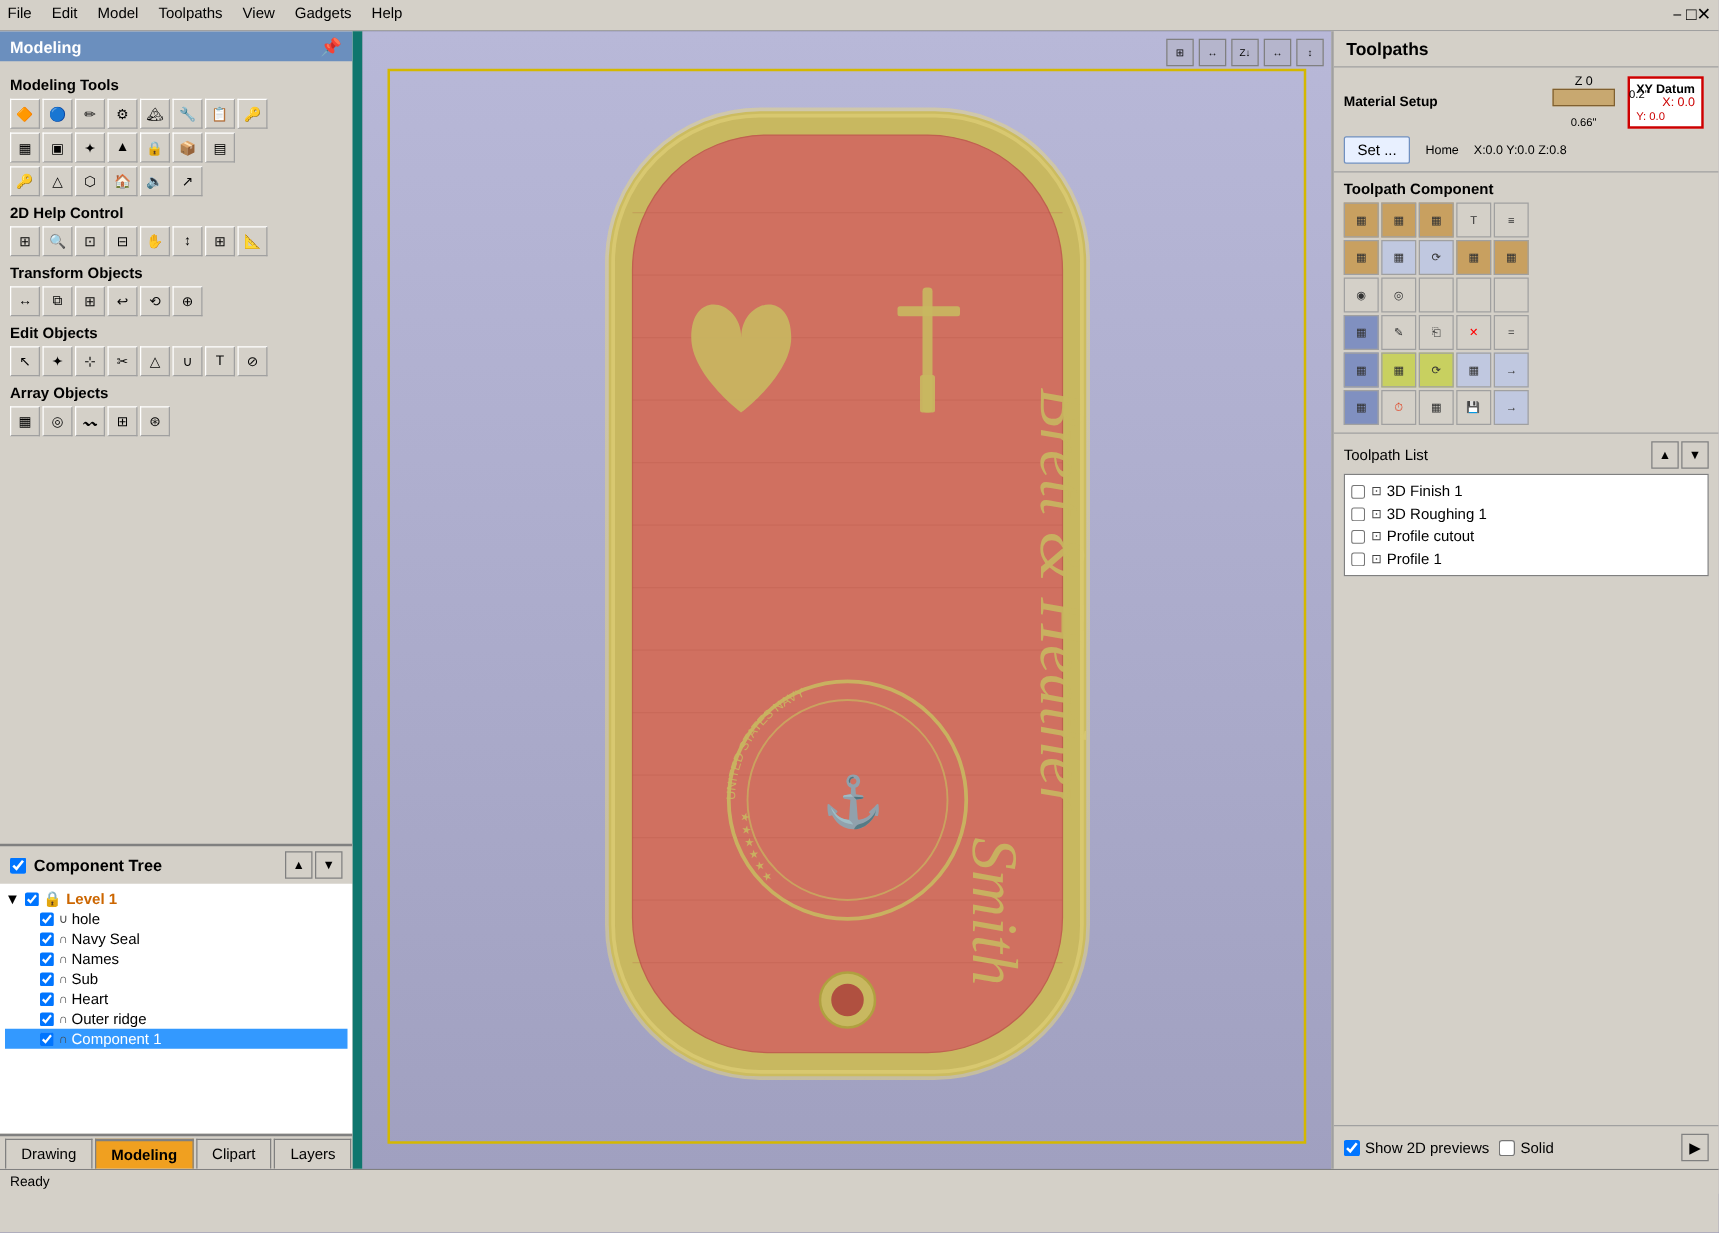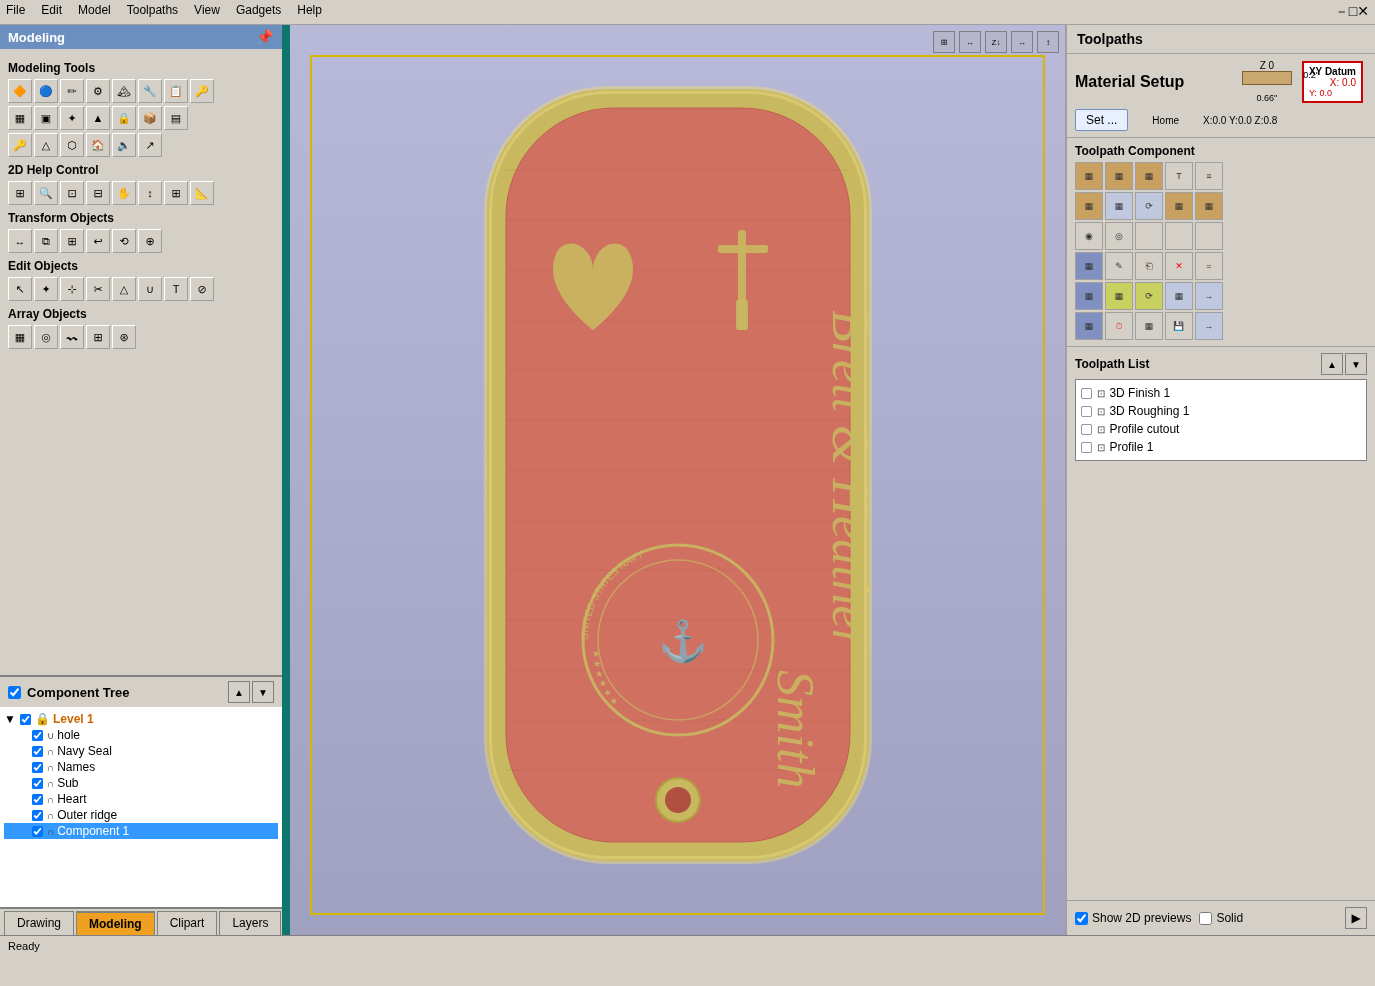--- a/index.html
+++ b/index.html
@@ -61,21 +61,21 @@
     .material-row { display: flex; align-items: center; gap: 6px; }
     .set-btn { padding: 3px 10px; font-size: 12px; background: #e8f0ff; border: 1px solid #7090c0; cursor: pointer; border-radius: 2px; }
 
     .tp-ops { padding: 6px 8px; border-bottom: 1px solid #a0a0a0; }
     .tp-ops-title { font-weight: bold; font-size: 12px; margin-bottom: 4px; }
     .tp-ops-grid { display: grid; grid-template-columns: repeat(5, 28px); gap: 2px; }
     .tp-op-btn { width: 28px; height: 28px; background: #d4d0c8; border: 1px solid #a0a0a0; cursor: pointer; display: flex; align-items: center; justify-content: center; font-size: 9px; color: #333; }
 
     .tp-list-section { padding: 6px 8px; flex: 1; }
     .tp-list-header { display: flex; align-items: center; justify-content: space-between; margin-bottom: 4px; }
-    .tp-list-title { font-weight: bold; font-size: 12px; }
+    .tp-list-title { font-weight: normal; font-size: 12px; }
     .tp-list-arrows { display: flex; gap: 2px; }
     .tp-list-body { background: white; border: 1px solid #808080; padding: 4px; }
     .tp-list-item { display: flex; align-items: center; gap: 4px; padding: 2px 0; font-size: 12px; cursor: pointer; }
     .tp-list-item input[type=checkbox] { margin: 0; transform: scale(0.85); }
     .tp-item-icon { font-size: 10px; color: #444; }
 
     .tp-footer { padding: 6px 8px; border-top: 1px solid #a0a0a0; display: flex; align-items: center; gap: 8px; justify-content: space-between; }
     .tp-footer label { display: flex; align-items: center; gap: 4px; font-size: 12px; }
 
     
@@ -417,37 +417,37 @@
 
       <div style="position:absolute;top:10px;left:0;right:0;bottom:0;border:2px solid #d4b800;pointer-events:none;margin:20px;"></div>
     </div>
   </div>
 
   <div class="right-panel">
     <div class="tp-header">Toolpaths</div>
 
     <div class="material-setup">
       <div class="material-row">
-        <div style="font-weight:bold;font-size:16px;flex:1;">Material Setup</div>
+        <div style="font-weight:bold;font-size:11px;flex:1;">Material Setup</div>
 
         <div style="display:flex;flex-direction:column;align-items:center;margin-right:4px;">
           <span style="font-size:10px;">Z 0</span>
           <div style="width:50px;height:14px;background:#c8a870;border:1px solid #806030;position:relative;">
             <span style="position:absolute;right:-28px;top:-2px;font-size:9px;">0.2"</span>
           </div>
           <span style="font-size:9px;margin-top:8px;">0.66"</span>
         </div>
 
         <div style="border:2px solid #cc0000;padding:3px 5px;background:white;margin-right:4px;">
           <div style="font-size:10px;font-weight:bold;">XY Datum</div>
           <div style="font-size:10px;color:#cc0000;text-align:right;">X: 0.0</div>
           <div style="font-size:9px;color:#cc0000;">Y: 0.0</div>
         </div>
       </div>
-      <div style="display:flex;align-items:center;gap:24px;margin-top:6px;">
+      <div style="display:flex;align-items:center;gap:12px;margin-top:6px;">
         <button class="set-btn">Set ...</button>
         <span style="font-size:10px;">Home</span>
         <span style="font-size:10px;">X:0.0 Y:0.0 Z:0.8</span>
       </div>
     </div>
 
     <div class="tp-ops">
       <div class="tp-ops-title">Toolpath Component</div>
       <div class="tp-ops-grid">
 

